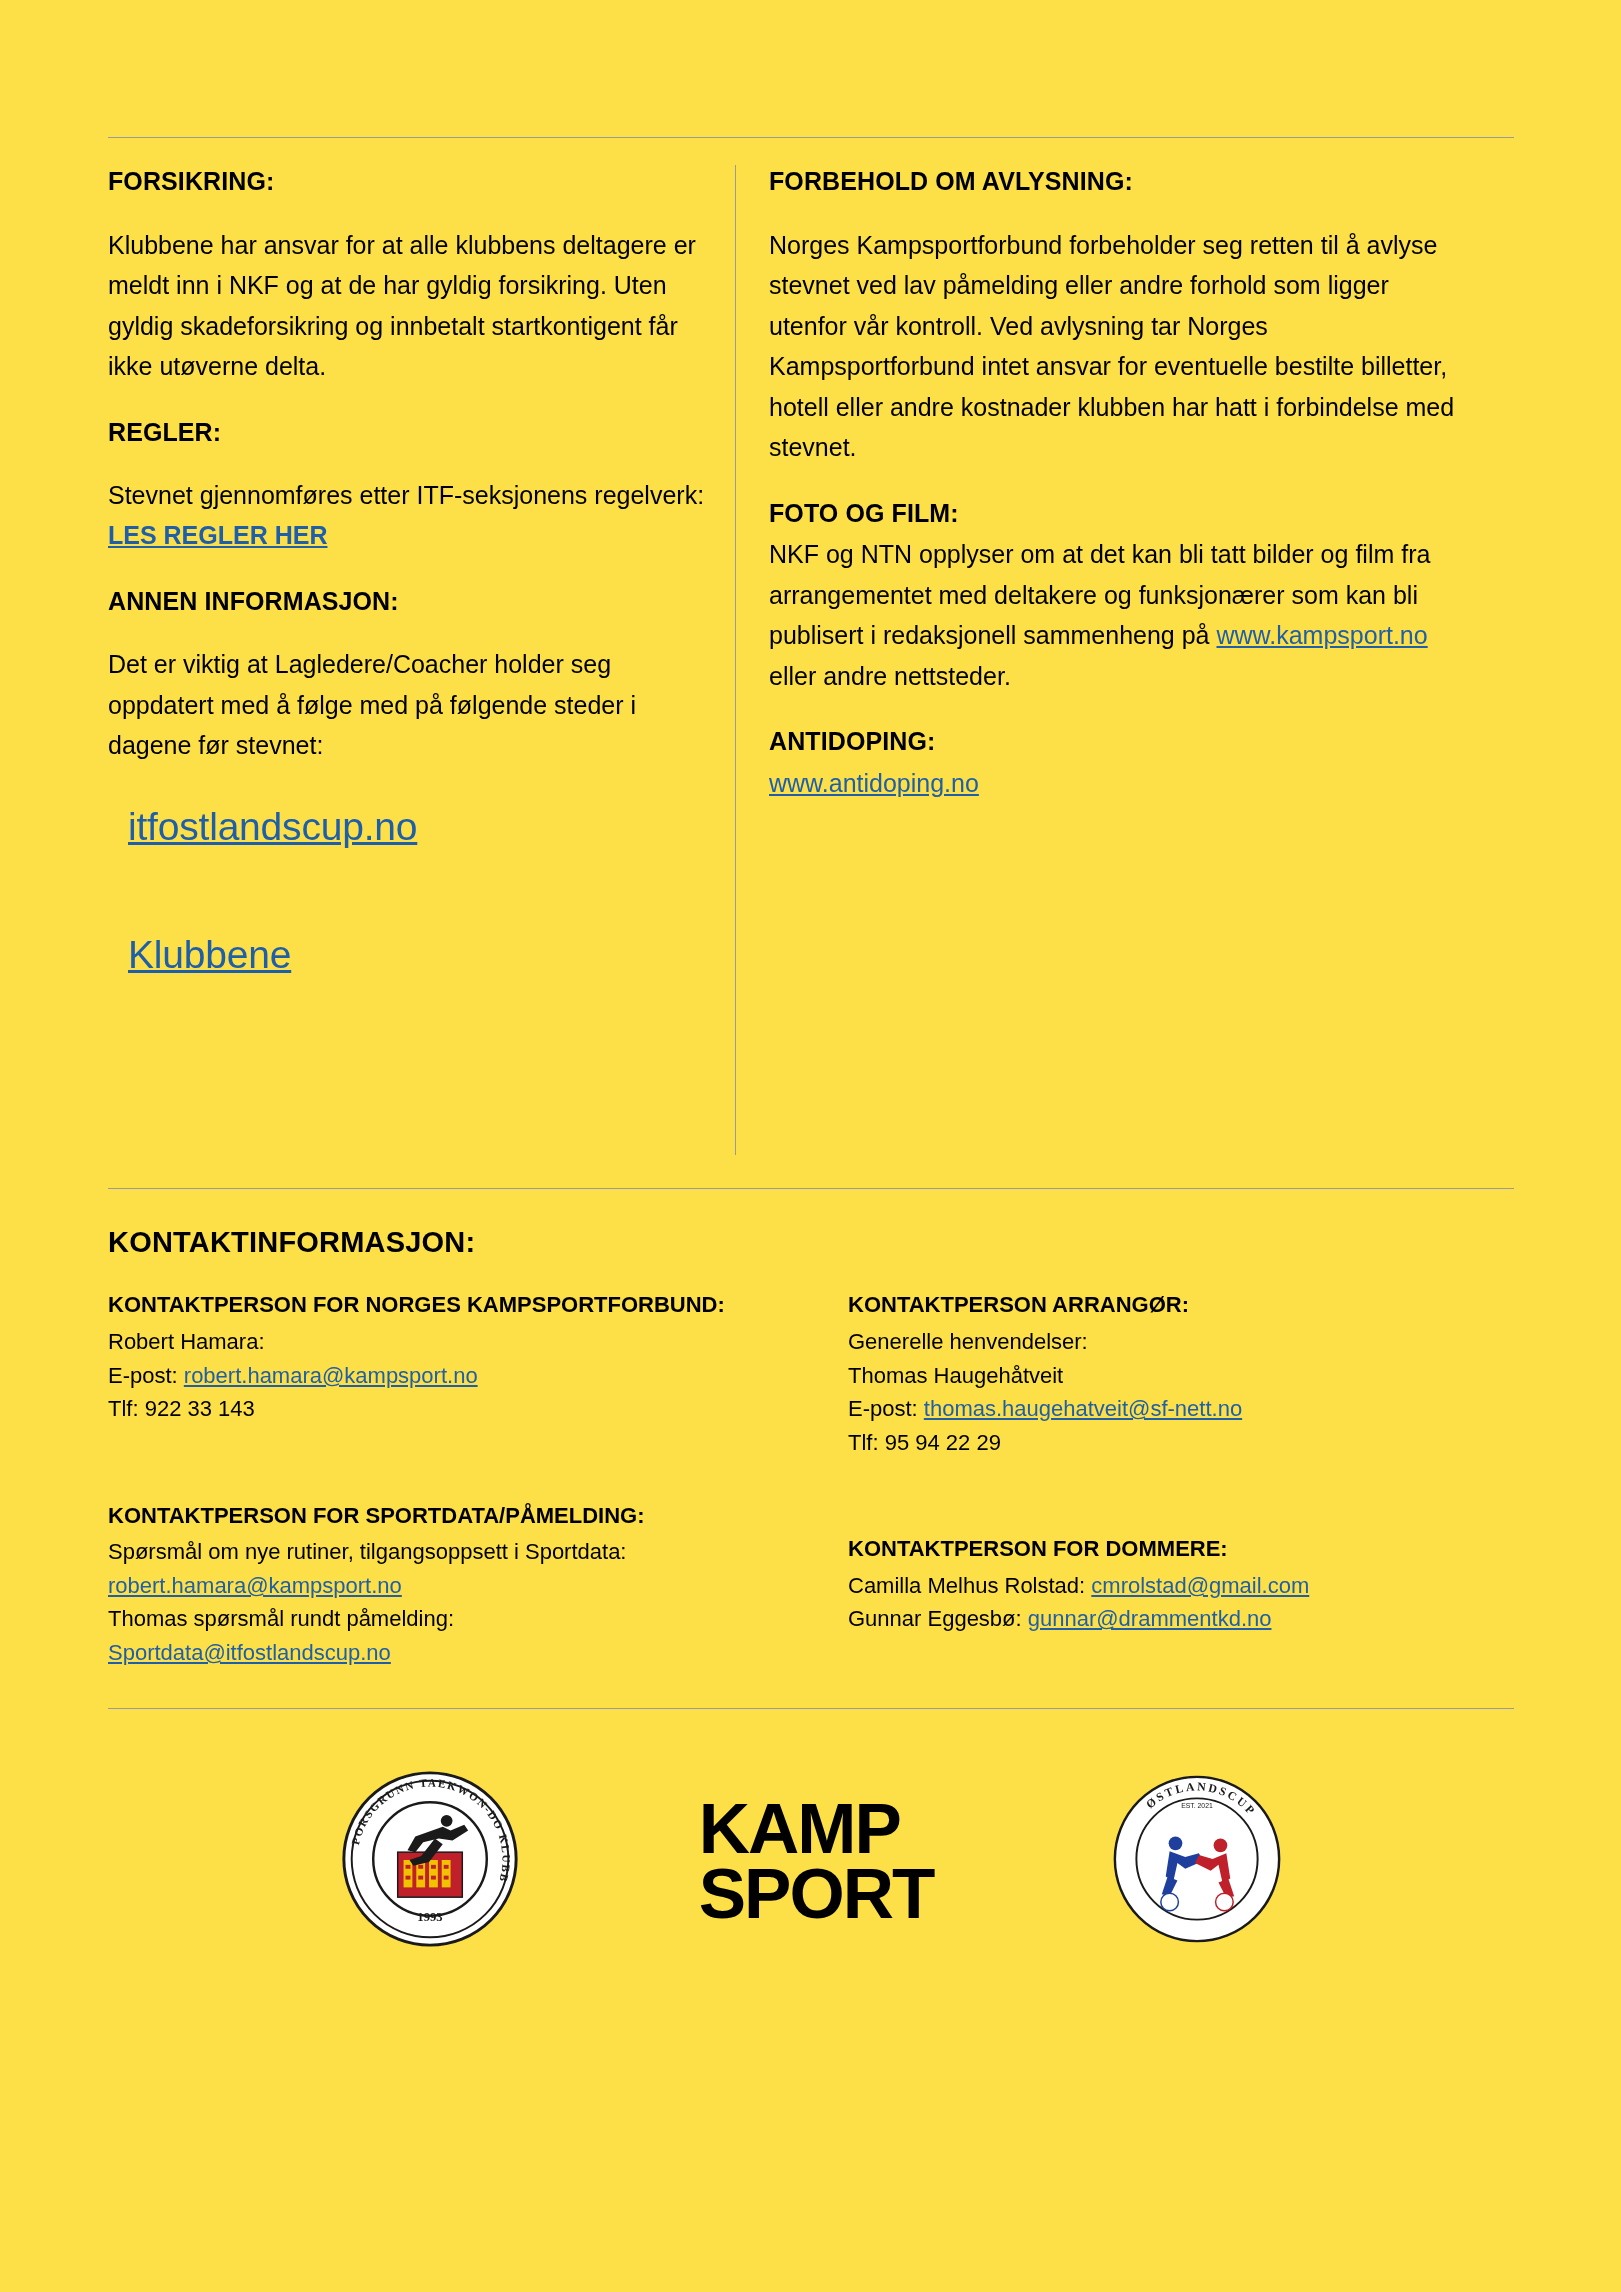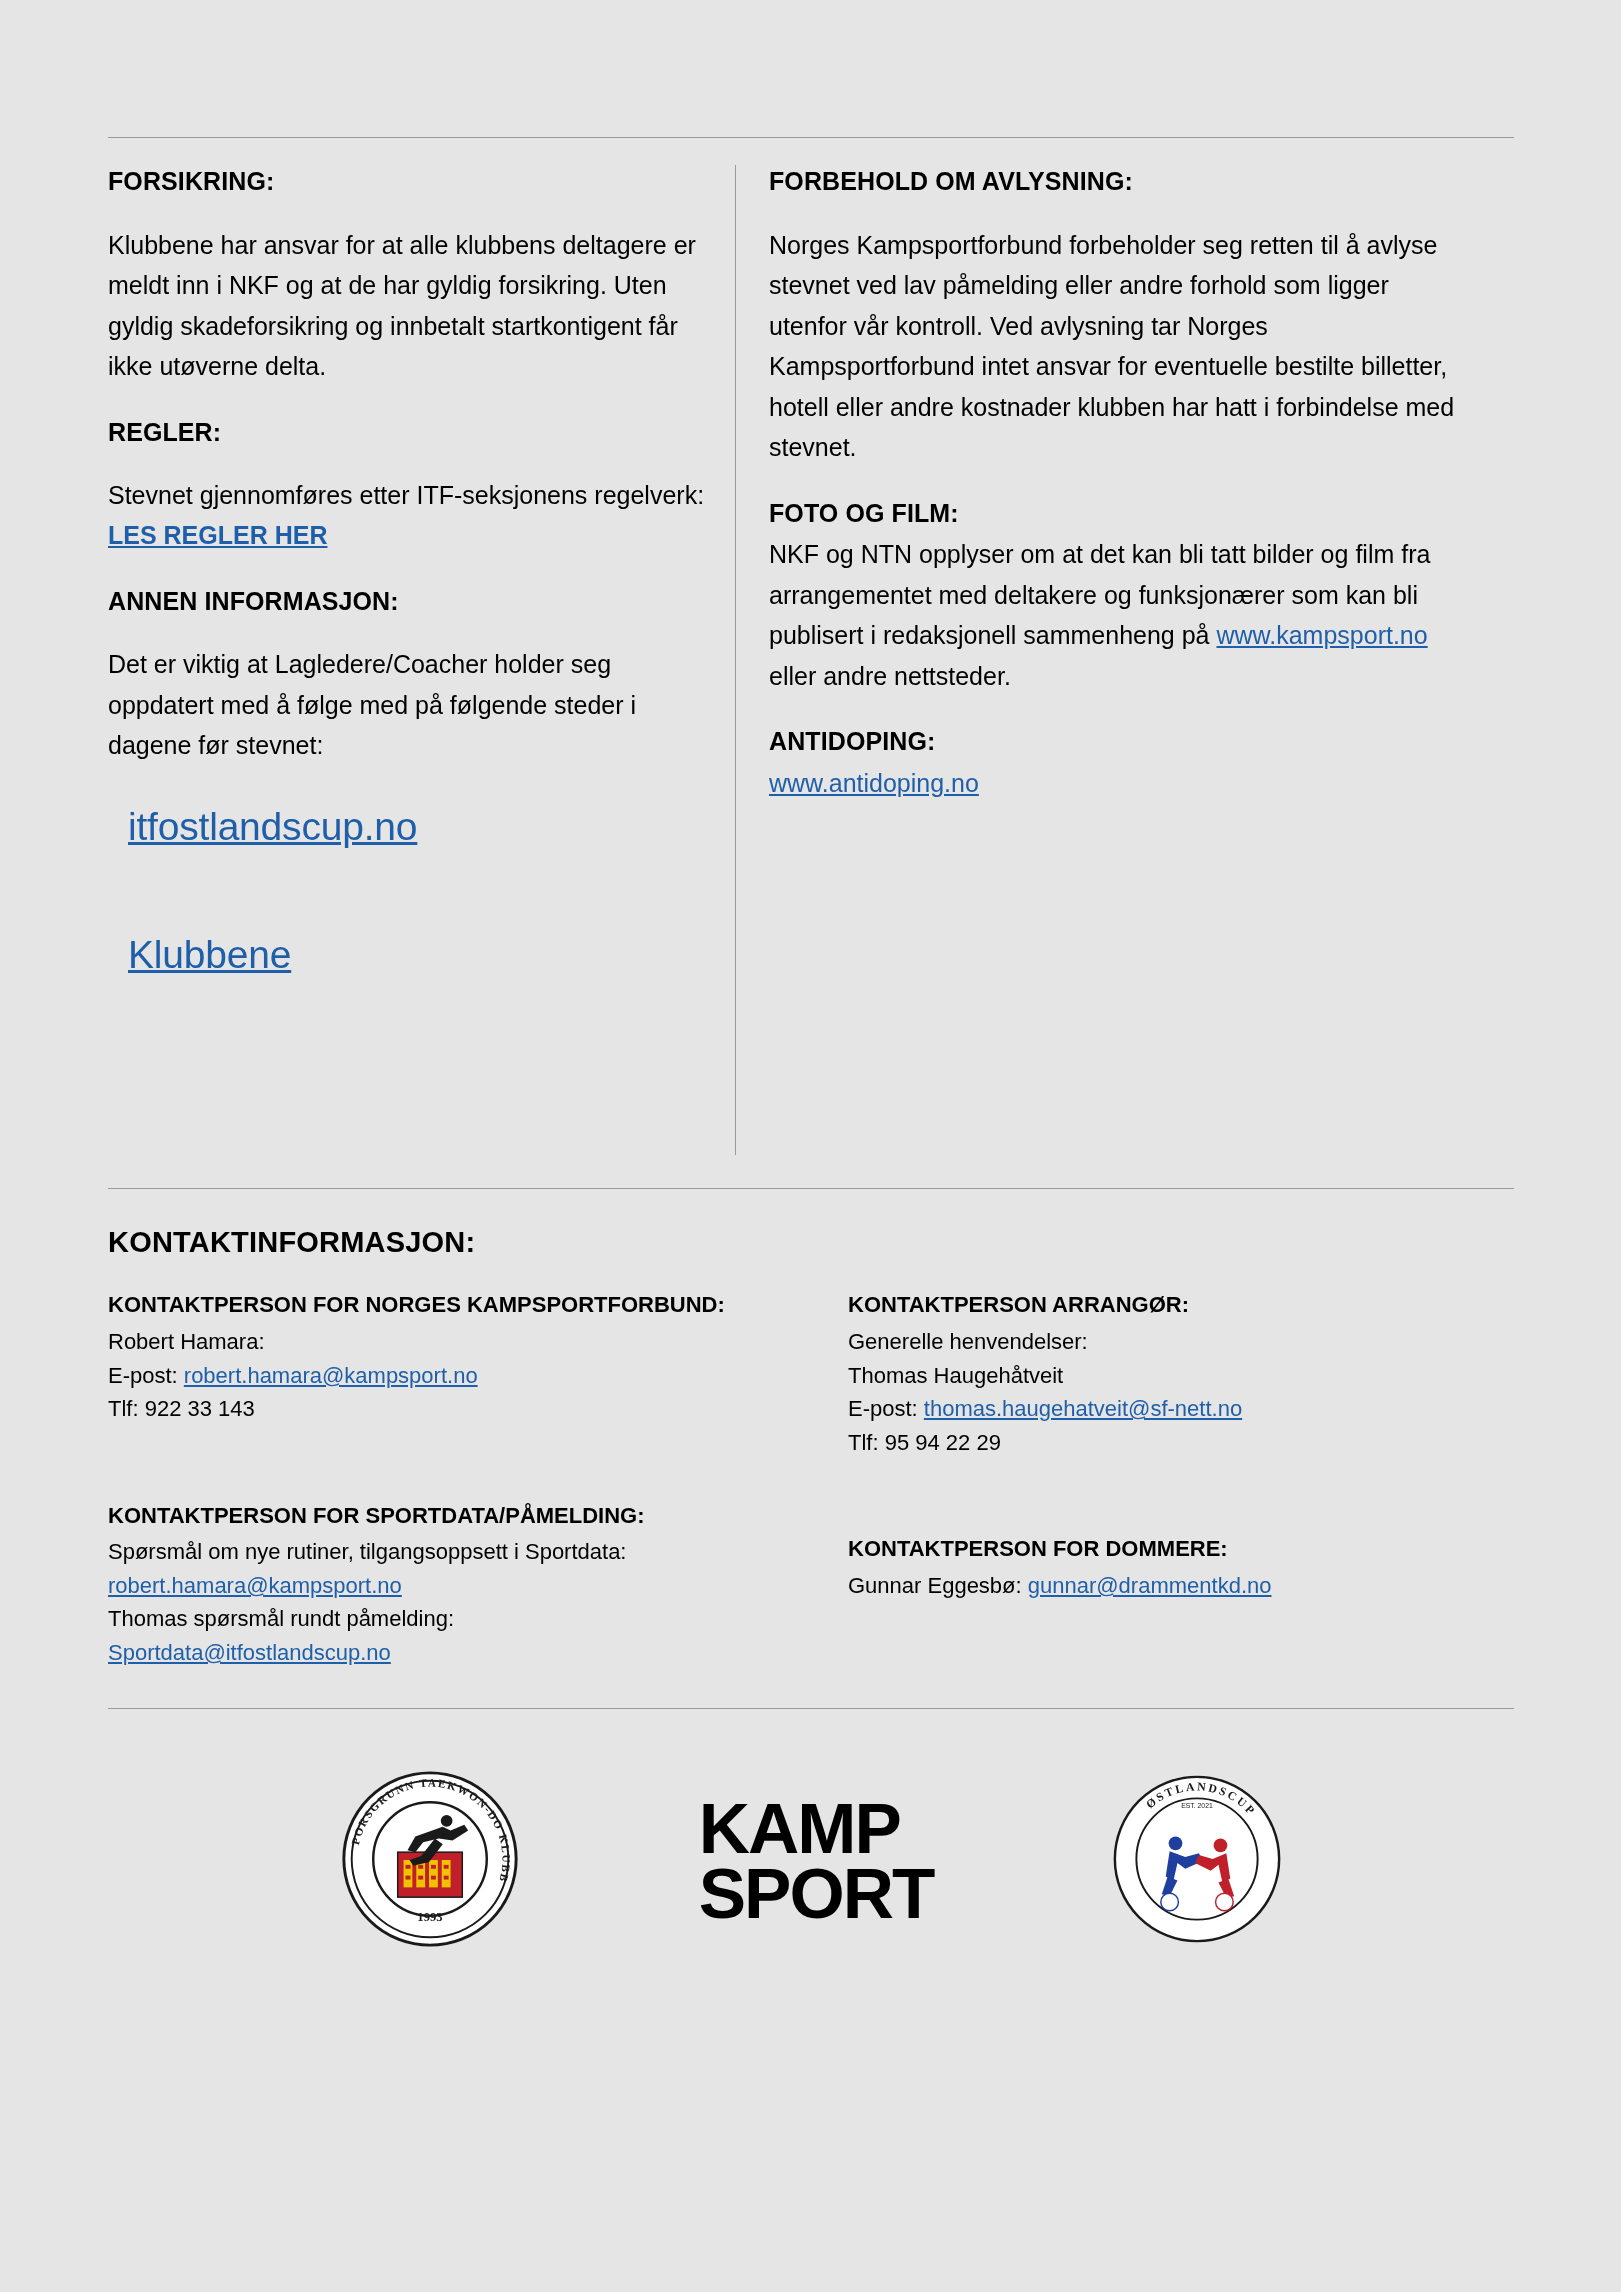--- a/index.html
+++ b/index.html
@@ -13,21 +13,21 @@
     font-family: "Liberation Sans", sans-serif;
     color: #000000;
     position: relative;
     overflow: hidden;
   }
   .page {
     position: absolute;
     left: 0; top: 0;
     width: 1621px;
     height: 2293px;
-    background: #e5e5e5;
+    background: #fde047;
   }
   .content {
     position: absolute;
     left: 108px;
     top: 137px;
     width: 1406px;
   }
   .rule {
     border: none;
     border-top: 1px solid #9a9a9a;
@@ -210,20 +210,21 @@
           <p class="c-line">Generelle henvendelser:</p>
           <p class="c-line">Thomas Haugehåtveit</p>
           <p class="c-line"><span>E-post: </span><a class="link" href="#">thomas.haugehatveit@sf-nett.no</a></p>
           <p class="c-line">Tlf: 95 94 22 29</p>
         </div>
 
         <div class="block-gap"></div>
 
         <div>
           <p class="c-head">KONTAKTPERSON FOR DOMMERE:</p>
+          <p class="c-line"><span>Camilla Melhus Rolstad: </span><a class="link" href="#">cmrolstad@gmail.com</a></p>
           <p class="c-line"><span>Gunnar Eggesbø: </span><a class="link" href="#">gunnar@drammentkd.no</a></p>
         </div>
       </div>
     </div>
 
     <hr class="rule logo-rule">
 
     <div class="logos">
 
       <div class="logo-wrap">

